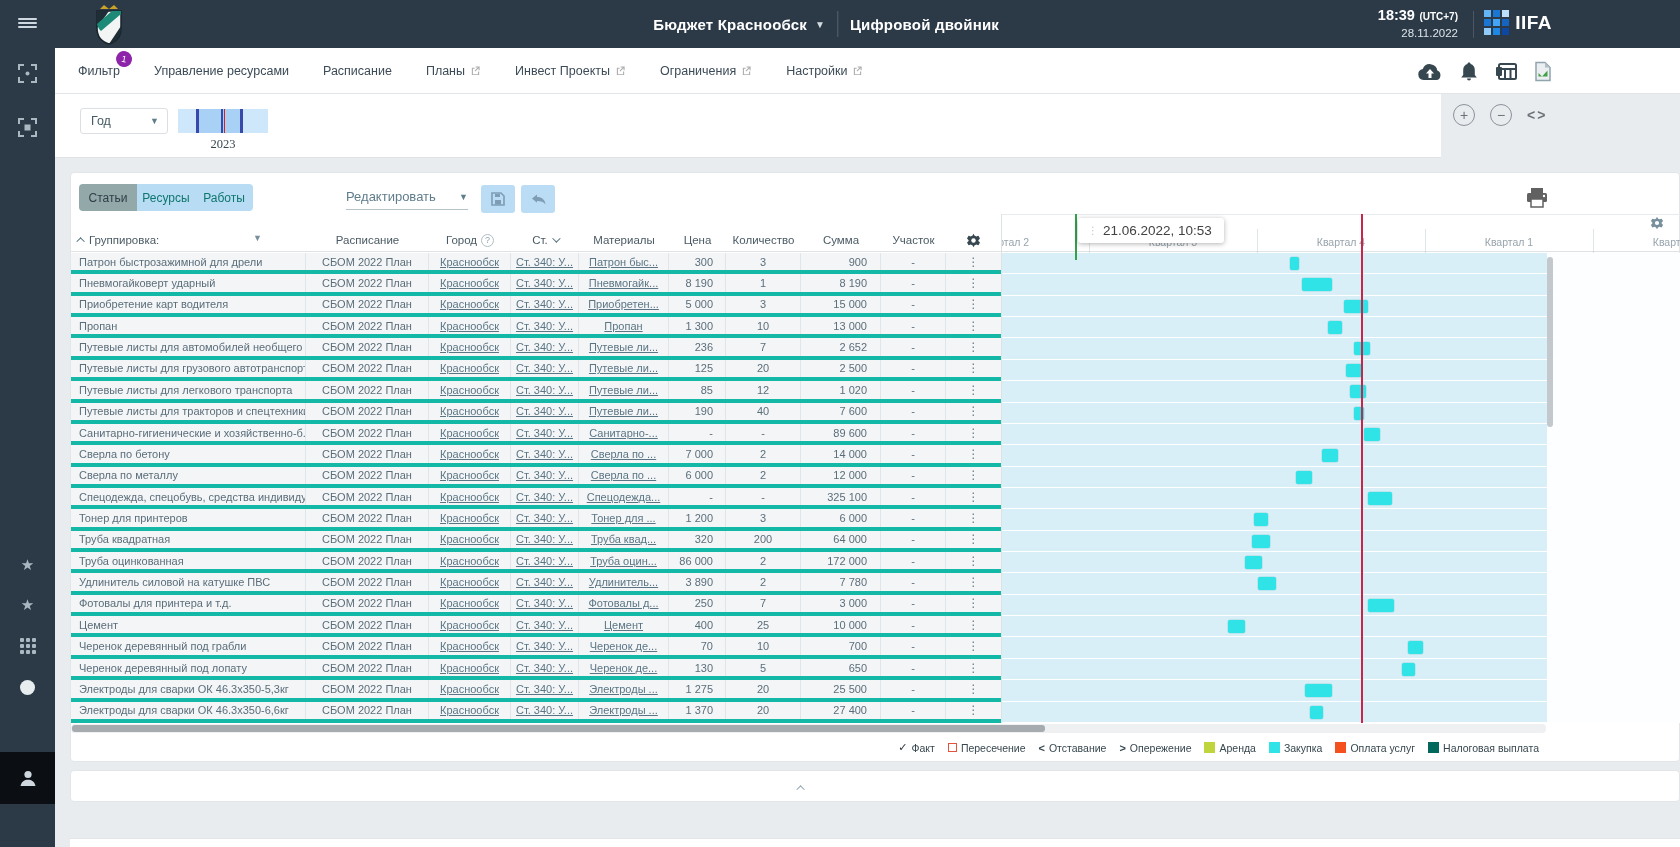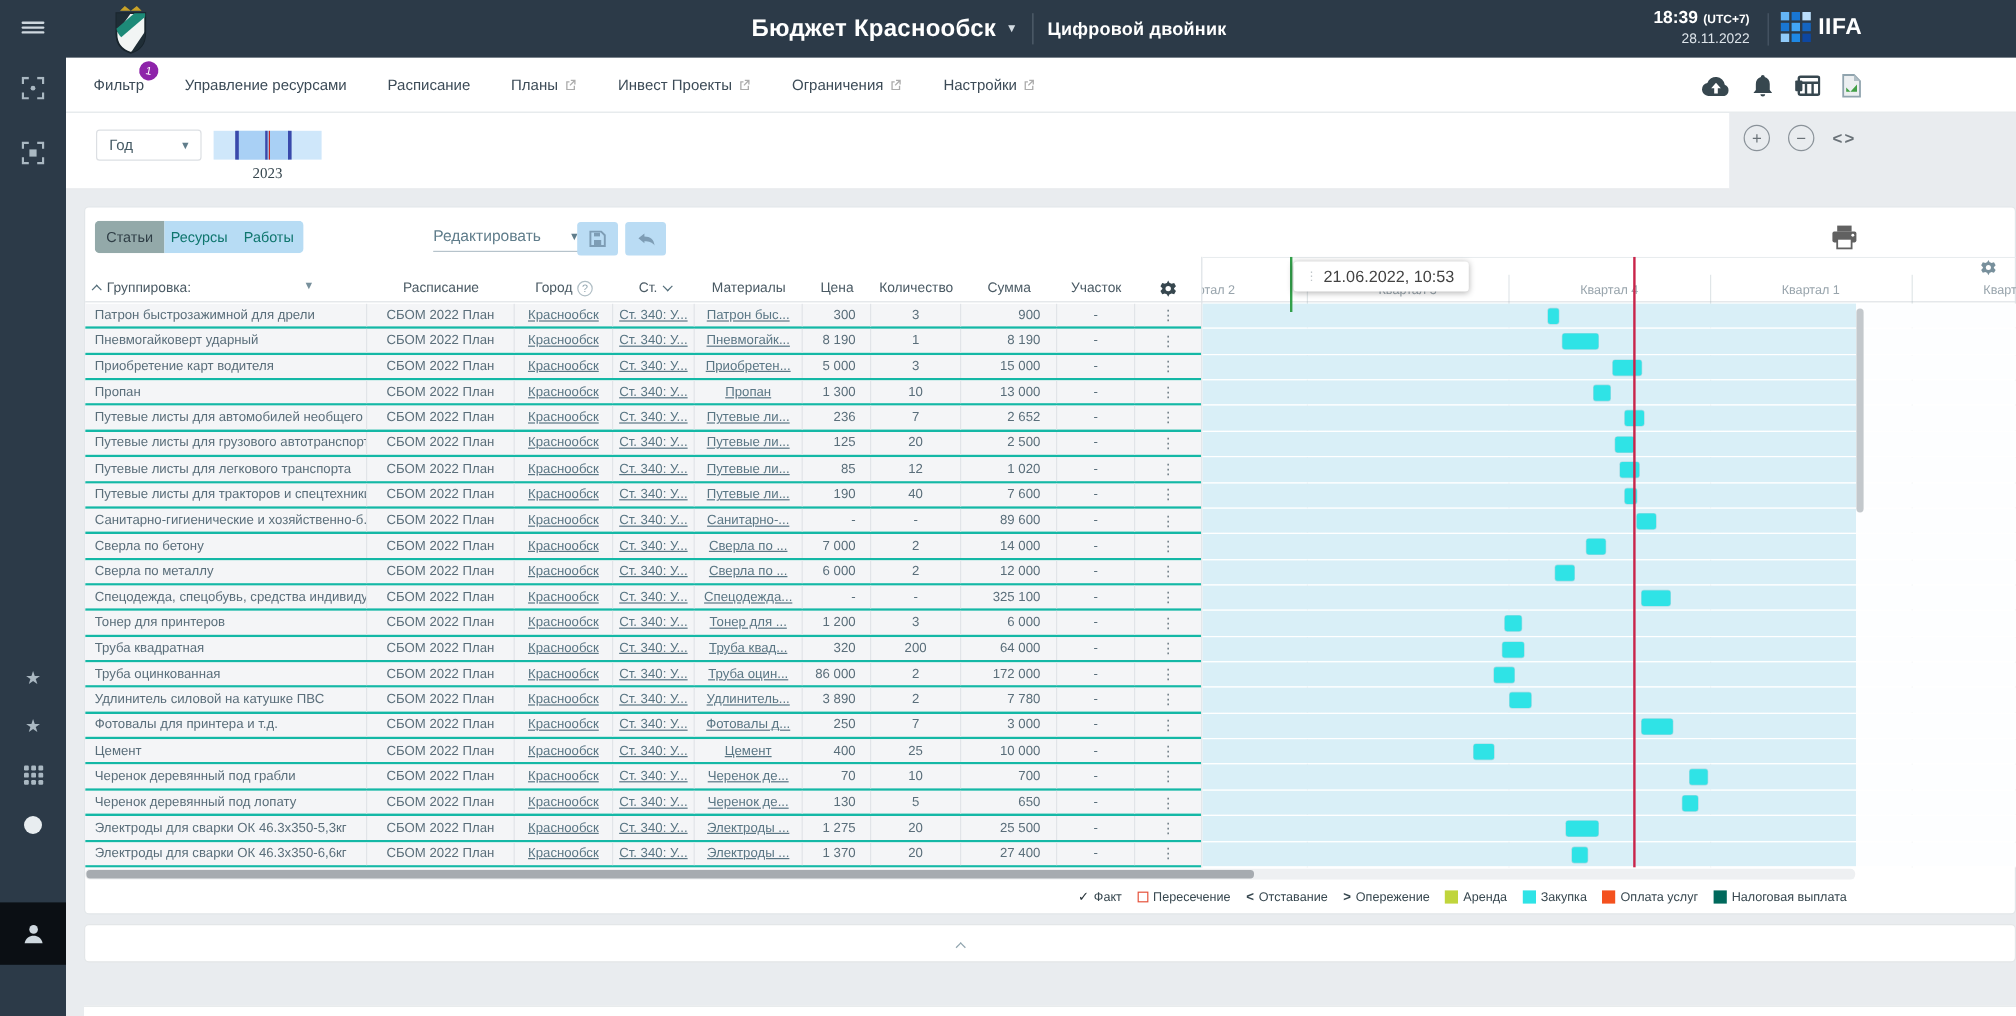--- a/index.html
+++ b/index.html
@@ -12,21 +12,21 @@
   #sidebar { position:absolute; left:0; top:0; width:55px; height:847px; background:#2c3a48; z-index:31; }
   .sb-ic { position:absolute; left:0; width:55px; display:flex; justify-content:center; color:#b6c2cc; }
   #burger div { width:19px; height:2px; background:#cfd8df; margin:2px 0; border-radius:1px; }
   .star { font-size:15px; color:#aab8c2; }
   .dotgrid { display:grid; grid-template-columns:repeat(3,4px); grid-gap:2px; }
   .dotgrid i { width:4px; height:4px; background:#aab8c2; border-radius:1px; }
   #sb-circle { width:15px; height:15px; border-radius:50%; background:#e8edf0; }
   #sb-user { position:absolute; left:0; top:752px; width:55px; height:52px; background:#0b0f14; display:flex; align-items:center; justify-content:center; }
 
   .tb-center { position:absolute; left:50%; top:0; height:48px; transform:translateX(-54%); display:flex; align-items:center; gap:12px; color:#fff; }
-  .tb-title { font-size:20px; font-weight:bold; letter-spacing:.2px; }
+  .tb-title { font-size:15px; font-weight:bold; letter-spacing:.2px; }
   .tb-title2 { font-size:15px; font-weight:bold; letter-spacing:.2px; }
   .tb-caret { font-size:10px; color:#d3dbe2; margin-left:-4px; }
   .tb-sep { width:1px; height:26px; background:#55636f; }
   #clock { position:absolute; right:222px; top:7px; text-align:right; color:#fff; line-height:16px; }
   #clock .t1 { font-size:14.5px; font-weight:bold; }
   #clock .tz { font-size:10px; font-weight:bold; }
   #clock .t2 { font-size:11.5px; color:#dde4ea; }
   #brandsep { position:absolute; right:206px; top:11px; width:1px; height:27px; background:#4a5866; }
   #brand { position:absolute; right:128px; top:10px; display:flex; align-items:center; gap:6px; }
   #brand .bgrid { display:grid; grid-template-columns:repeat(3,7px); grid-gap:2px; }
@@ -56,39 +56,39 @@
   .lr { font-size:14px; color:#6a7278; font-weight:bold; letter-spacing:2px; }
 
   
   #panel { position:absolute; left:70px; top:172px; width:1610px; height:590px; background:#fff; border:1px solid #e2e6e9; border-radius:4px; z-index:10; }
 
   
   #tabs { position:absolute; left:8px; top:11px; display:flex; border-radius:4px; overflow:hidden; }
   .tab { width:58px; height:27px; display:flex; align-items:center; justify-content:center; font-size:12px; cursor:pointer; }
   .tab.active { background:#93a9a9; color:#2f3e46; }
   .tab.inactive { background:#b7dcf4; color:#0f766e; }
-  #edit-select { position:absolute; left:290px; top:16px; width:122px; border-bottom:1px solid #b6c3cb; display:flex; align-items:center; padding-bottom:5px; font-size:13px; color:#607d8b; }
+  #edit-select { position:absolute; left:275px; top:16px; width:122px; border-bottom:1px solid #b6c3cb; display:flex; align-items:center; padding-bottom:5px; font-size:13px; color:#607d8b; }
   #edit-select .sel-caret { margin-left:auto; font-size:9px; color:#607d8b; }
   .sqbtn { position:absolute; top:12px; width:34px; height:28px; background:#badcf4; border-radius:3px; display:flex; align-items:center; justify-content:center; cursor:pointer; }
   #print-btn { position:absolute; left:1454px; top:14px; cursor:pointer; }
 
   
   #thead { position:absolute; left:0; top:56px; width:930px; height:22px; display:flex; font-size:11.5px; color:#4a5a64; }
   .th { display:flex; align-items:center; justify-content:center; gap:4px; }
   .th.left { justify-content:flex-start; padding-left:8px; }
   #hdr-border { position:absolute; left:0; top:78px; width:1610px; height:1px; background:#dfe3e6; }
   .chev { display:inline-block; width:6px; height:6px; border-left:1.5px solid #546e7a; border-top:1.5px solid #546e7a; }
   .chev.up { transform:rotate(45deg) translateY(2px); }
   .chev.down { transform:rotate(-135deg) translateY(2px); }
   .qmark { width:13px; height:13px; border:1px solid #b0bec5; border-radius:50%; font-size:9px; color:#90a4ae; display:flex; align-items:center; justify-content:center; }
   #group-filter-caret { position:absolute; left:182px; top:60px; font-size:9px; color:#78909c; }
 
   
   #tbody { position:absolute; left:0; top:80px; width:930px; height:470px; overflow:hidden; }
-  .t-row { display:flex; height:21.3636px; background:#f4f5f7; border-bottom:2px solid #14b8a6; cursor:pointer; }
+  .t-row { display:flex; height:21.3636px; background:#f4f5f7; border-bottom:4px solid #14b8a6; cursor:pointer; }
   .t-cell { font-size:11px; color:#5a6e7a; display:flex; align-items:center; justify-content:center; border-right:1px solid #e1e4e8; overflow:hidden; white-space:nowrap; }
   .c-name  { width:235px; justify-content:flex-start; padding:0 8px; }
   .c-sched { width:123px; }
   .c-city  { width:82px; }
   .c-st    { width:68px; }
   .c-mat   { width:90px; }
   .c-price { width:57px; justify-content:flex-end; padding-right:12px; }
   .c-qty   { width:75px; }
   .c-sum   { width:80px; justify-content:flex-end; padding-right:13px; }
   .c-area  { width:65px; }

